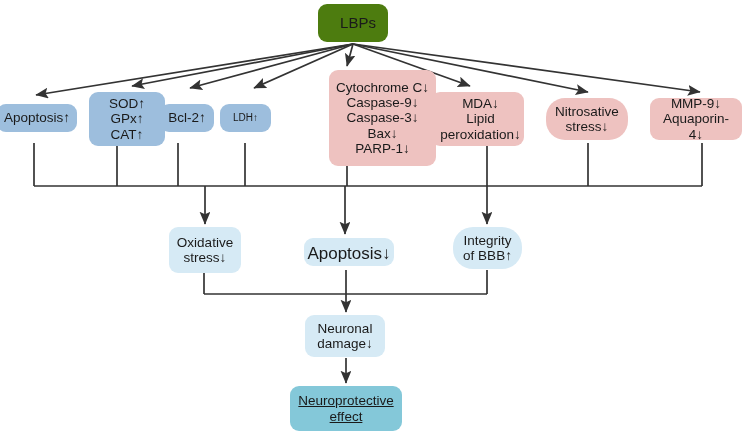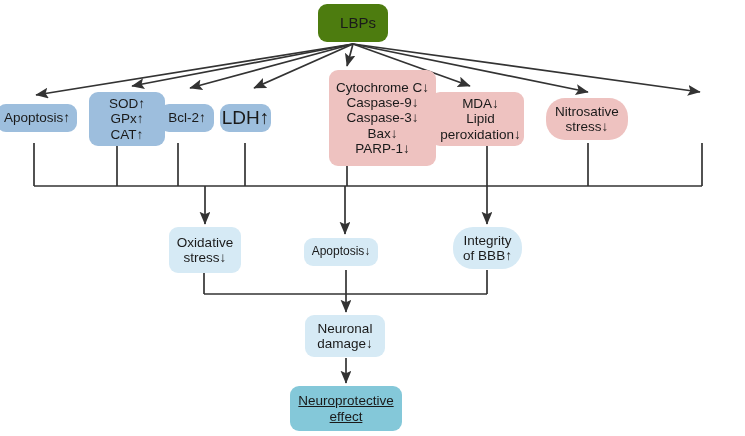--- a/index.html
+++ b/index.html
@@ -90,45 +90,49 @@
     <span>Apoptosis↑</span>
   </div>
   <div class="node n-blue" style="left: 89px; top: 92px; width: 76px; height: 54px; font-size: 13.5px;">
     <span>SOD↑
 GPx↑
 CAT↑</span>
   </div>
   <div class="node n-blue" style="left: 160px; top: 104px; width: 54px; height: 28px; font-size: 13.5px;">
     <span>Bcl-2↑</span>
   </div>
-  <div class="node n-blue" style="left: 220px; top: 104px; width: 51px; height: 28px; font-size: 19px;">
+  <div class="node n-blue" style="left: 220px; top: 104px; width: 51px; height: 28px; font-size: 10px;">
     <span>LDH↑</span>
   </div>
   <div class="node n-pink" style="left: 293px; top: 70px; width: 107px; height: 96px; font-size: 13.5px; margin-left: 36px;">
     <span>Cytochrome C↓
 Caspase-9↓
 Caspase-3↓
 Bax↓
 PARP-1↓</span>
   </div>
   <div class="node n-pink" style="left: 431px; top: 92px; width: 93px; height: 54px; font-size: 13.5px; padding-left: 12px;">
     <span>MDA↓
 Lipid
 peroxidation↓</span>
   </div>
   <div class="node n-pink" style="left: 546px; top: 98px; width: 82px; height: 42px; font-size: 13.5px; border-radius: 19px;">
     <span>Nitrosative
 stress↓</span>
   </div>
+  <div class="node n-pink" style="left: 650px; top: 98px; width: 92px; height: 42px; font-size: 13.5px;">
+    <span>MMP-9↓
+Aquaporin-4↓</span>
+  </div>
 
   <div class="node n-lblue" style="left: 169px; top: 227px; width: 72px; height: 46px; font-size: 13.5px;">
     <span>Oxidative
 stress↓</span>
   </div>
-  <div class="node n-lblue" style="left: 304px; top: 238px; width: 74px; height: 28px; font-size: 12px;">
+  <div class="node n-lblue" style="left: 304px; top: 238px; width: 90px; height: 28px; font-size: 17px; align-items: flex-end;">
     <span>Apoptosis↓</span>
   </div>
   <div class="node n-lblue" style="left: 453px; top: 227px; width: 69px; height: 42px; font-size: 13.5px; border-radius: 20px;">
     <span>Integrity
 of BBB↑</span>
   </div>
 
   <div class="node n-lblue" style="left: 305px; top: 315px; width: 80px; height: 42px; font-size: 13.5px;">
     <span>Neuronal
 damage↓</span>

